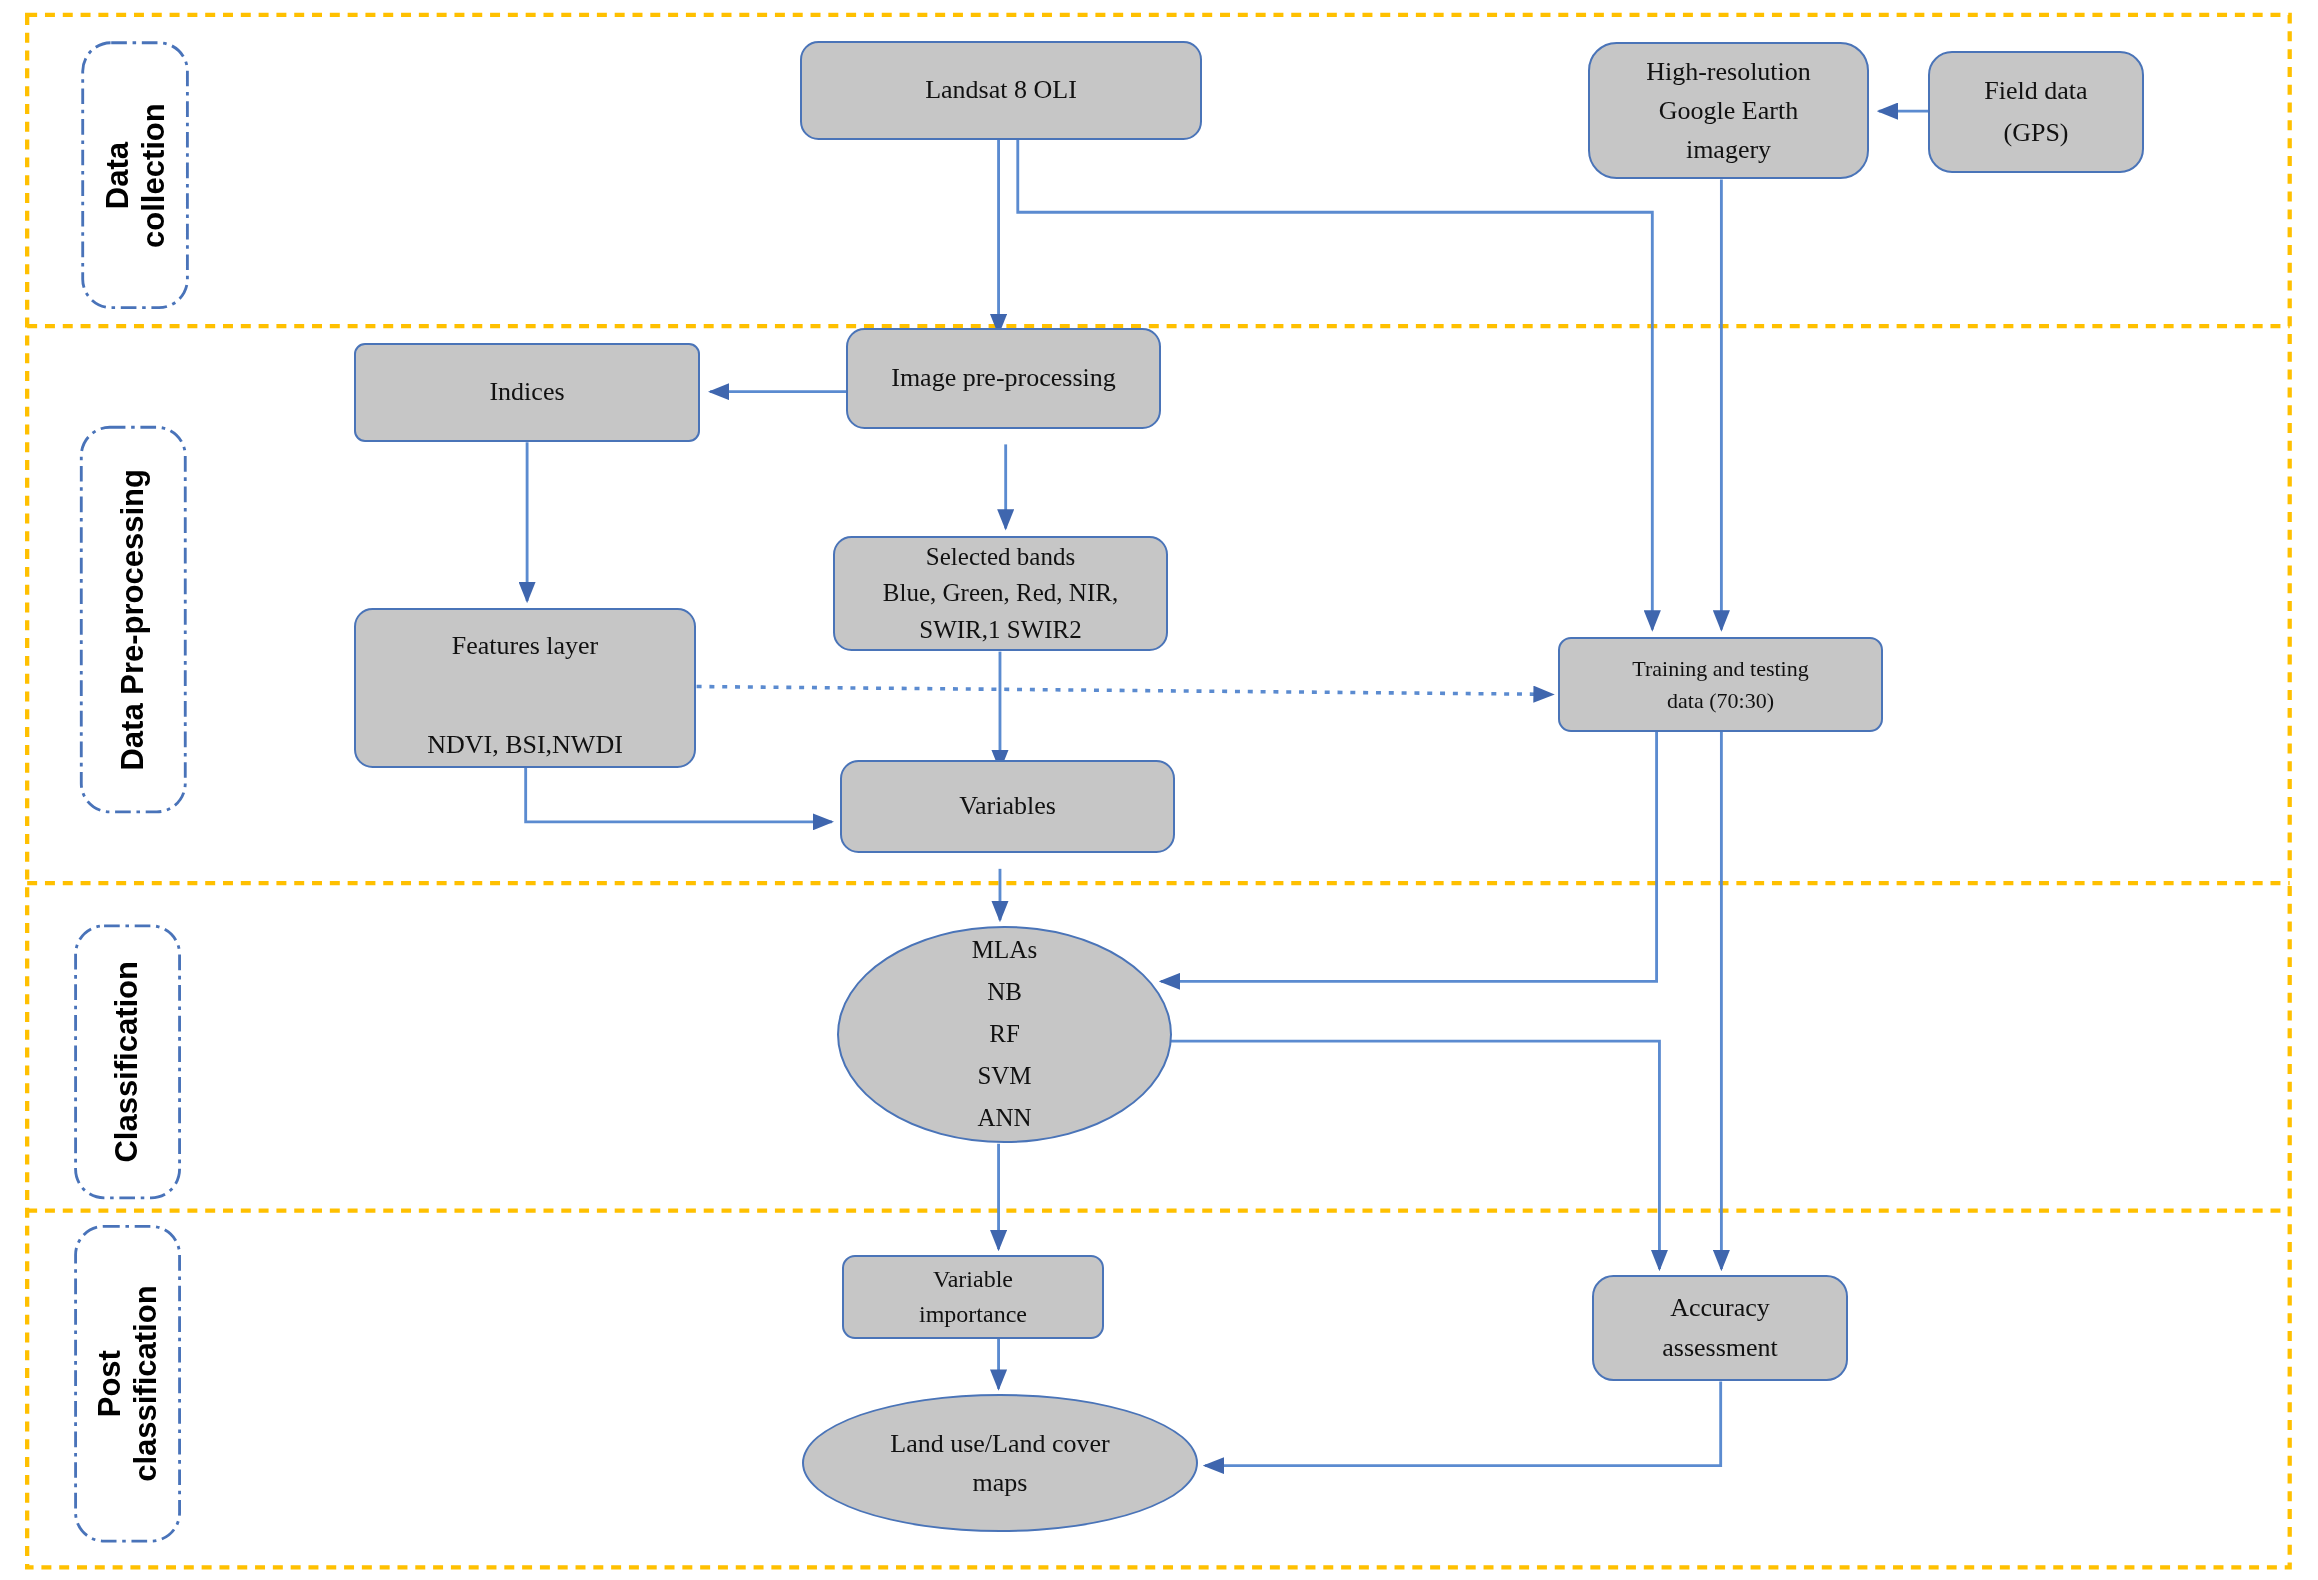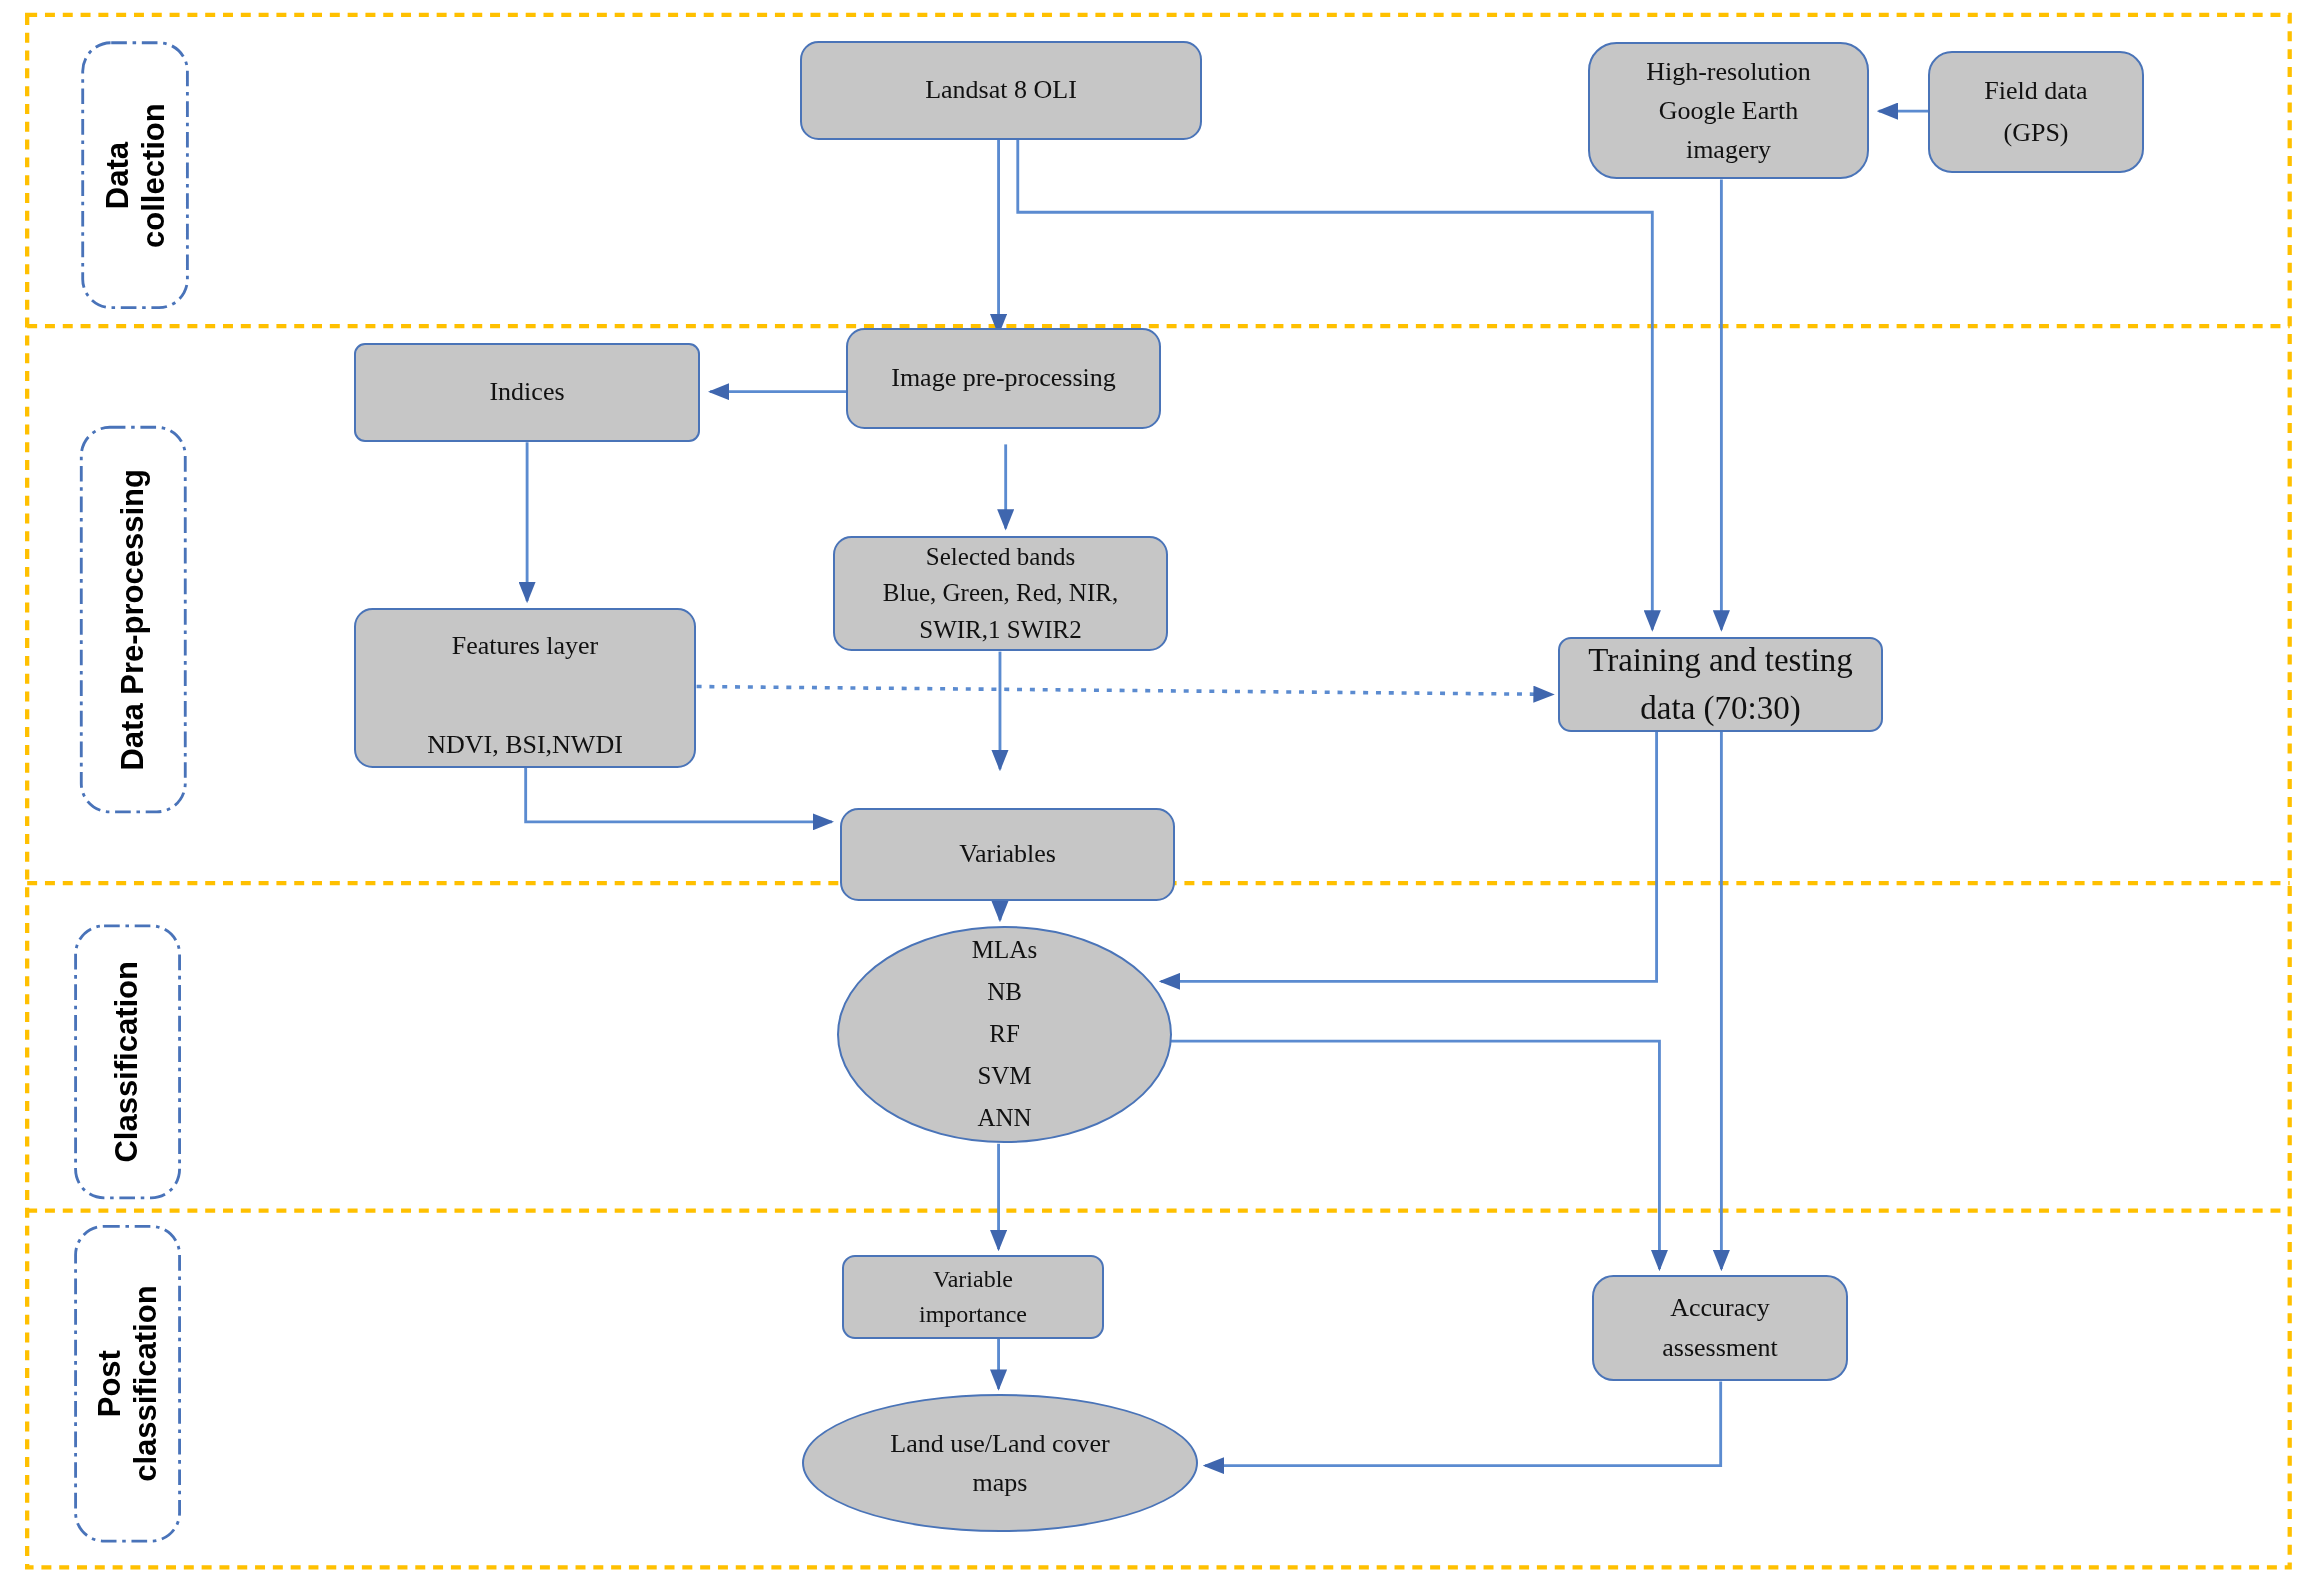--- a/index.html
+++ b/index.html
@@ -151,26 +151,26 @@
     <span class="ln b">Selected bands</span>
     <span class="ln">Blue, Green, Red, NIR,</span>
     <span class="ln">SWIR,1 SWIR2</span>
   </div>
 
   <div class="node topalign" style="left:354px;top:608px;width:342px;height:160px;line-height:1.45;">
     <span class="ln b">Features layer</span>
     <span class="ln">NDVI, BSI,NWDI</span>
   </div>
 
-  <div class="node" style="left:1558px;top:637px;width:325px;height:95px;border-radius:13px;line-height:1.45;font-size:33px;">
+  <div class="node" style="left:1558px;top:637px;width:325px;height:95px;border-radius:13px;line-height:1.45;font-size:22px;">
     <span class="ln">Training and testing</span>
     <span class="ln">data (70:30)</span>
   </div>
 
-  <div class="node" style="left:840px;top:808px;width:335px;height:93px;">
+  <div class="node" style="left:840px;top:760px;width:335px;height:93px;">
     <span class="ln">Variables</span>
   </div>
 
   <div class="node ellipse" style="left:837px;top:926px;width:335px;height:217px;line-height:1.55;font-size:25px;justify-content:space-between;">
     <span class="ln b">MLAs</span>
     <span class="ln">NB</span>
     <span class="ln">RF</span>
     <span class="ln">SVM</span>
     <span class="ln">ANN</span>
   </div>

